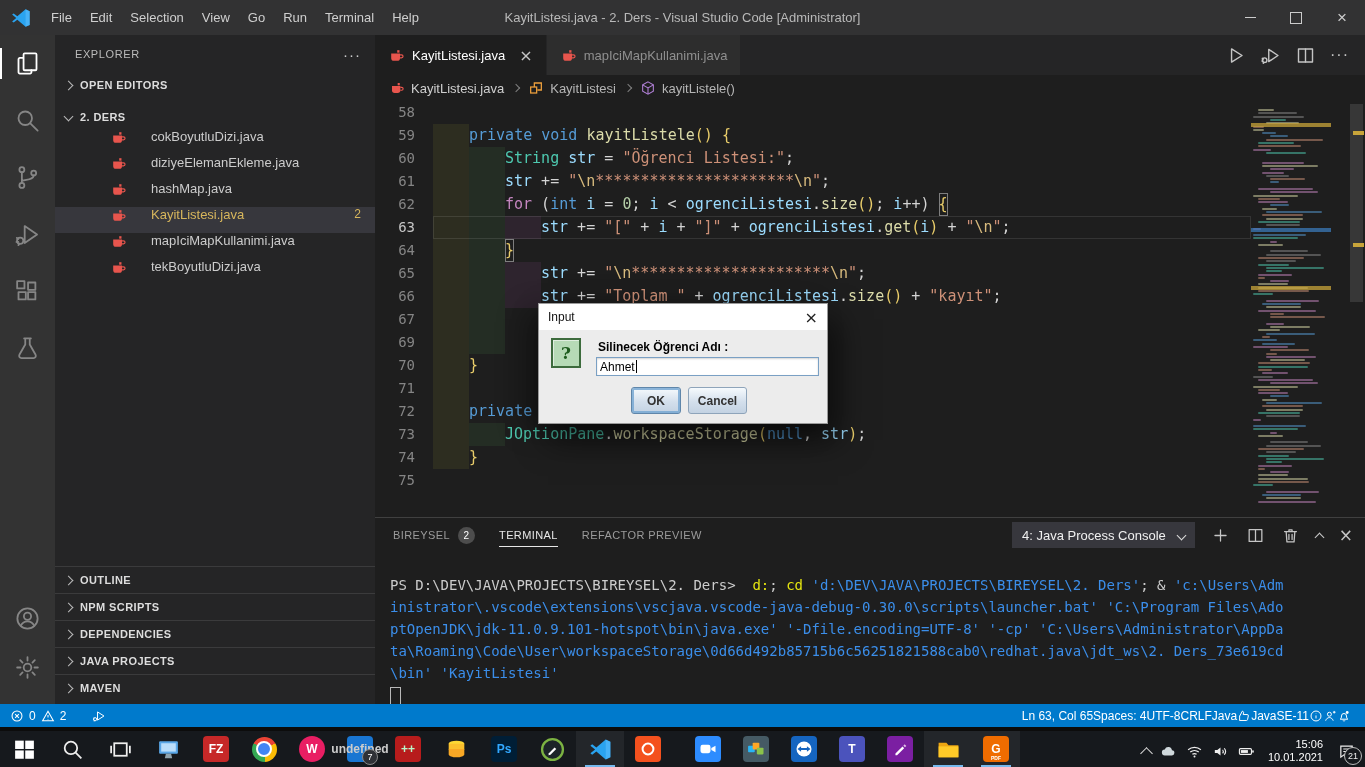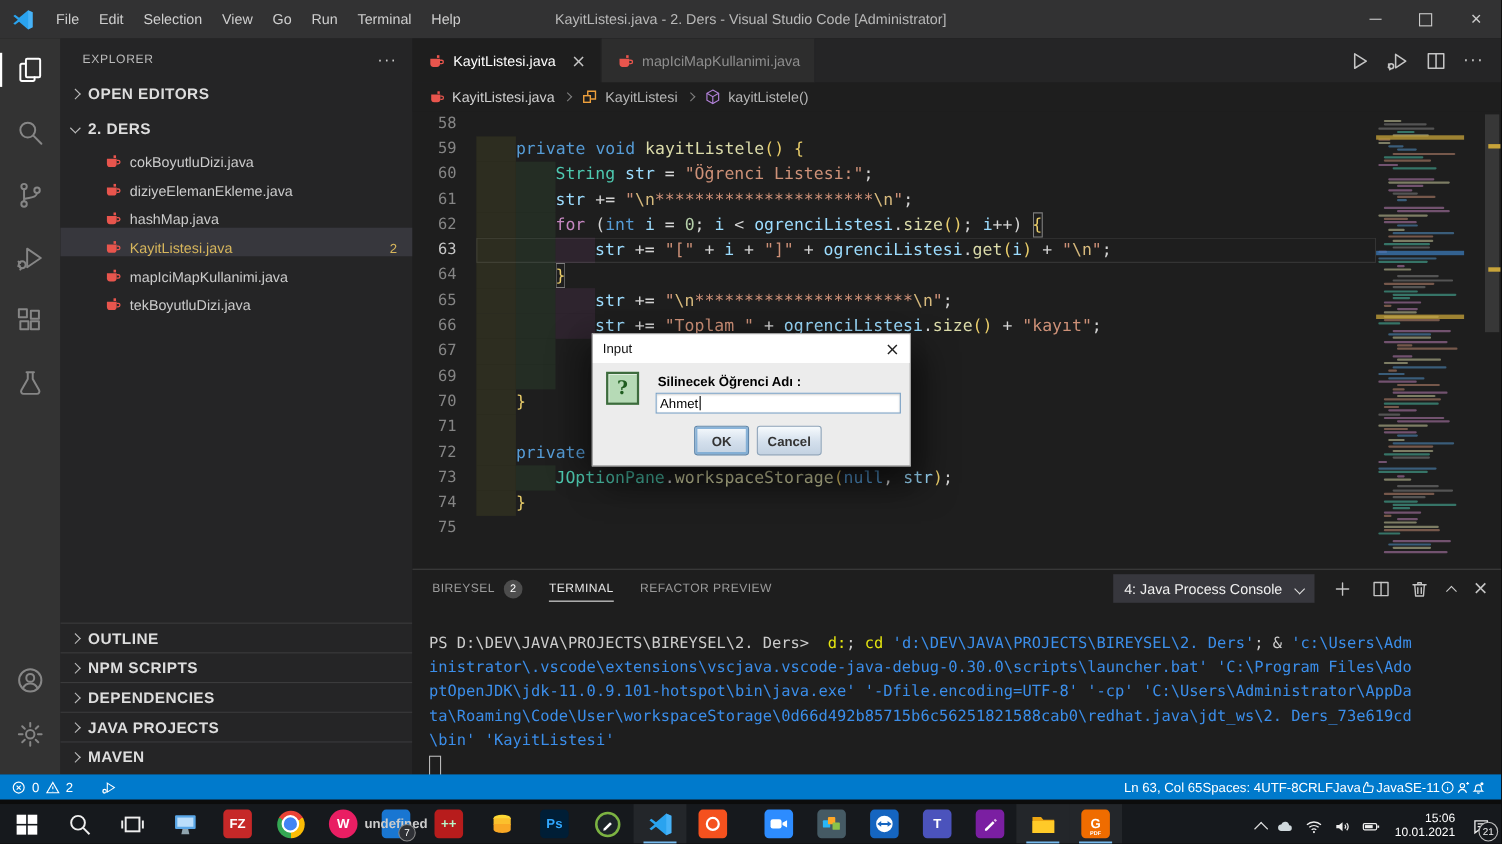--- a/index.html
+++ b/index.html
@@ -27,25 +27,25 @@
   .ab-item svg{width:27px;height:27px}
   .ab-bottom{position:absolute;bottom:12px;left:0;right:0}
   .ab-bottom .ab-item{height:49px}
 
   
   .sidebar{position:absolute;left:55px;top:35px;width:320px;height:669px;background:#252526}
   .sb-header{height:38px;display:flex;align-items:center;padding:0 14px 0 20px;font-size:11px;letter-spacing:.6px;color:#bbb}
   .sb-dots{margin-left:auto;color:#ccc;font-size:15px;letter-spacing:1px}
   .sb-row{display:flex;align-items:center;height:24px;padding-left:10px;gap:8px}
   .sb-row.folder{height:25px;margin-top:7px}
-  .bold-label{font-weight:bold;font-size:14px;color:#ddd;letter-spacing:.4px}
+  .bold-label{font-weight:bold;font-size:11px;color:#ddd;letter-spacing:.4px}
   .chev{width:6px;height:6px;border-right:1.4px solid #bbb;border-bottom:1.4px solid #bbb;flex:none}
   .chev.right{transform:rotate(-45deg)}
   .chev.down{transform:rotate(45deg)}
-  .file-row{height:26px;padding-left:39px;display:flex;align-items:flex-end;gap:7px;color:#cccccc;font-size:13px}
+  .file-row{height:26px;padding-left:55px;display:flex;align-items:flex-start;gap:24px;color:#cccccc;font-size:13px}
   .file-row .ficon{width:17px;height:17px;flex:none}
   .file-row.selected{background:#37373d}
   .file-badge{margin-left:auto;margin-right:14px;font-size:12px}
   .sb-sections{position:absolute;bottom:3px;left:0;right:0}
   .sb-section{height:26px;border-top:1px solid #3b3b3c;display:flex;align-items:center;padding-left:10px;gap:8px}
 
   
   .editor{position:absolute;left:375px;top:35px;right:0;height:669px;background:#1e1e1e}
   .tabbar{position:absolute;top:0;left:0;right:0;height:40px;background:#252526;display:flex;align-items:stretch}
   .tab{display:flex;align-items:center;gap:7px;padding:0 13px;font-size:13px;background:#2d2d2d;color:#8f8f8f;border-right:1px solid #252526}

